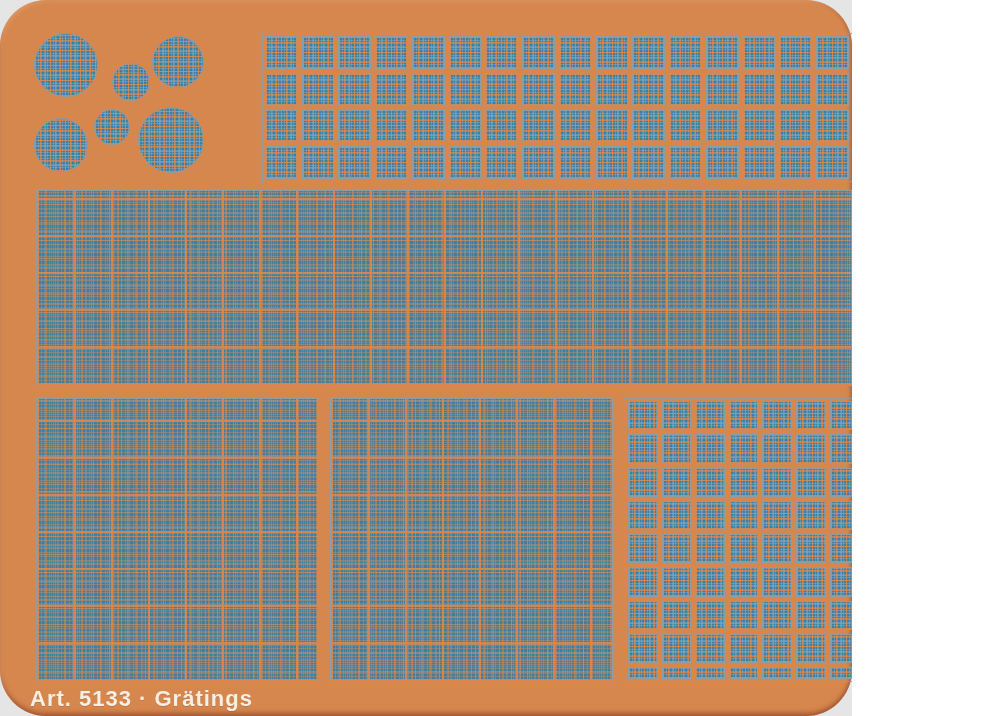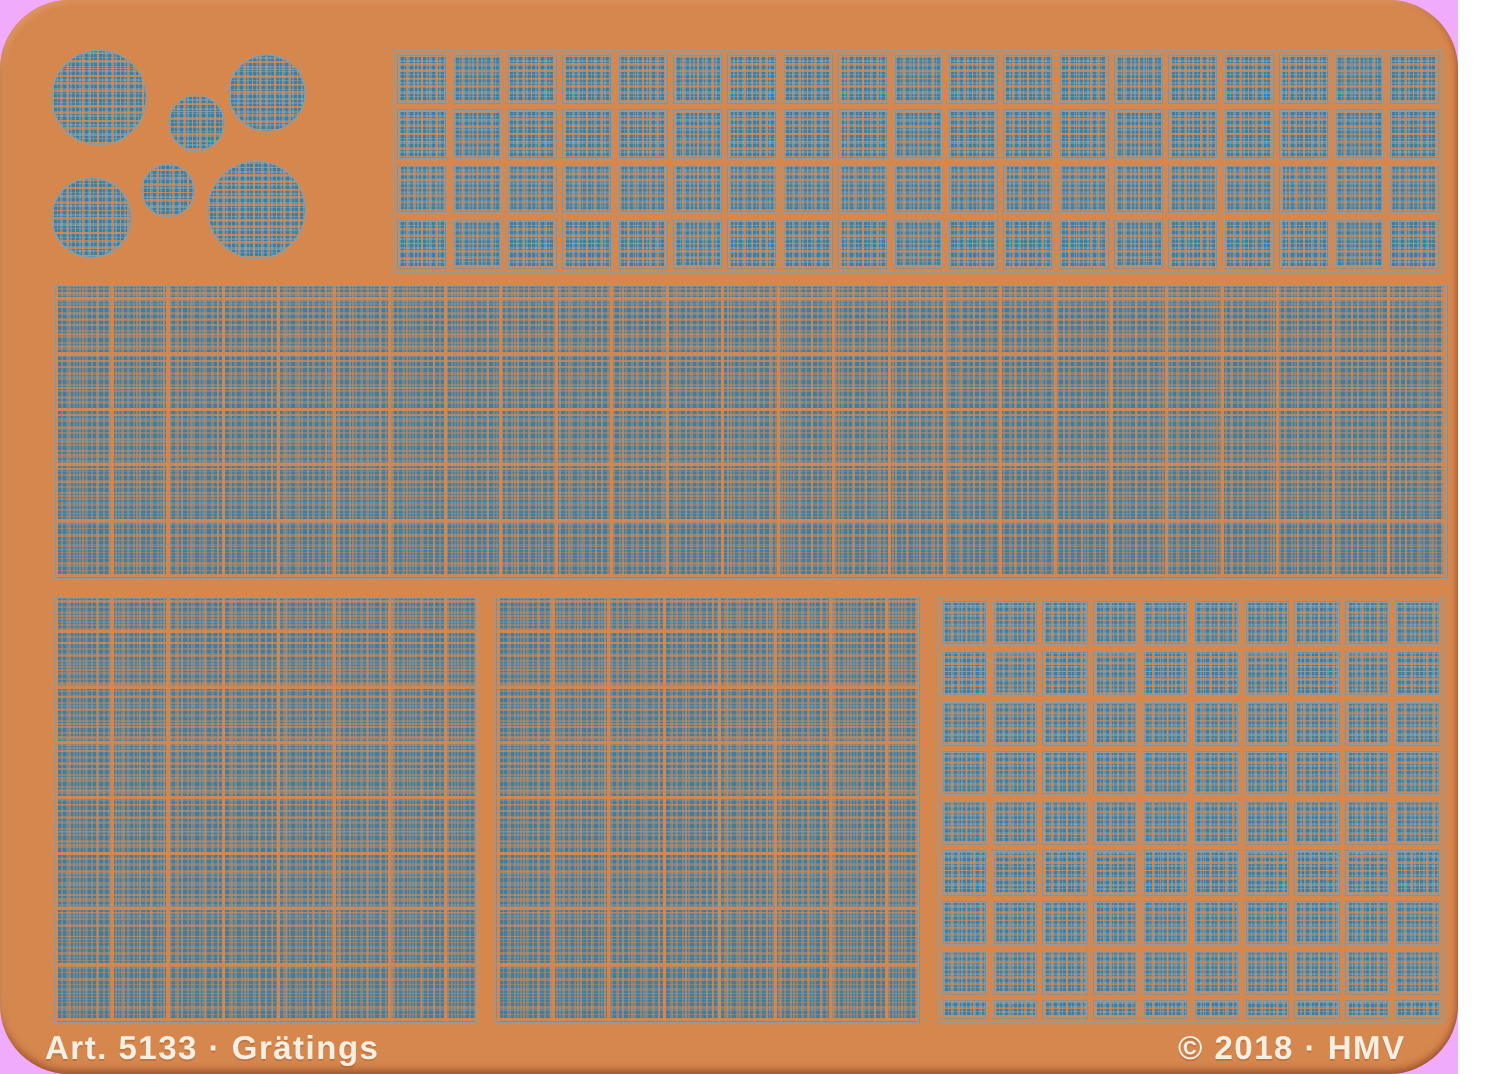--- a/index.html
+++ b/index.html
@@ -1,19 +1,19 @@
 <!DOCTYPE html>
 <html><head>
 <meta charset="utf-8">
 <style>
   html,body{margin:0;padding:0;}
   body{font-family:"Liberation Sans", sans-serif;}
   .stage{
-    position:relative;width:972px;height:716px;overflow:hidden;
-    background:#f0abfc;
+    position:relative;width:852px;height:716px;overflow:hidden;
+    background:#e5e5e5;
   }
   .sheet{
     position:absolute;inset:0;border-radius:46px;
     background:#d6874e;
     box-shadow:inset 0 -4px 5px -1px rgba(122,51,30,.55),
                inset 3px 3px 4px -2px rgba(255,220,180,.25),
                inset -3px 0 4px -2px rgba(122,51,30,.35);
   }
   
   .mesh{
@@ -240,16 +240,15 @@
         <div class="cell mesh mesh-fine"></div>
         <div class="cell mesh mesh-fine"></div>
         <div class="cell mesh mesh-fine"></div>
         <div class="cell mesh mesh-fine"></div>
         <div class="cell mesh mesh-fine"></div>
         <div class="cell mesh mesh-fine"></div>
       </div>
 
     <div class="footer-label" id="footer-left" style="left: 30px; top: 686px;">Art. 5133 · Grätings</div>
 
-    <div class="footer-label" id="footer-right" style="right: 35px; top: 686px;">© 2018 · HMV</div>
 
   </div>
 </div>
 
 </body></html>

